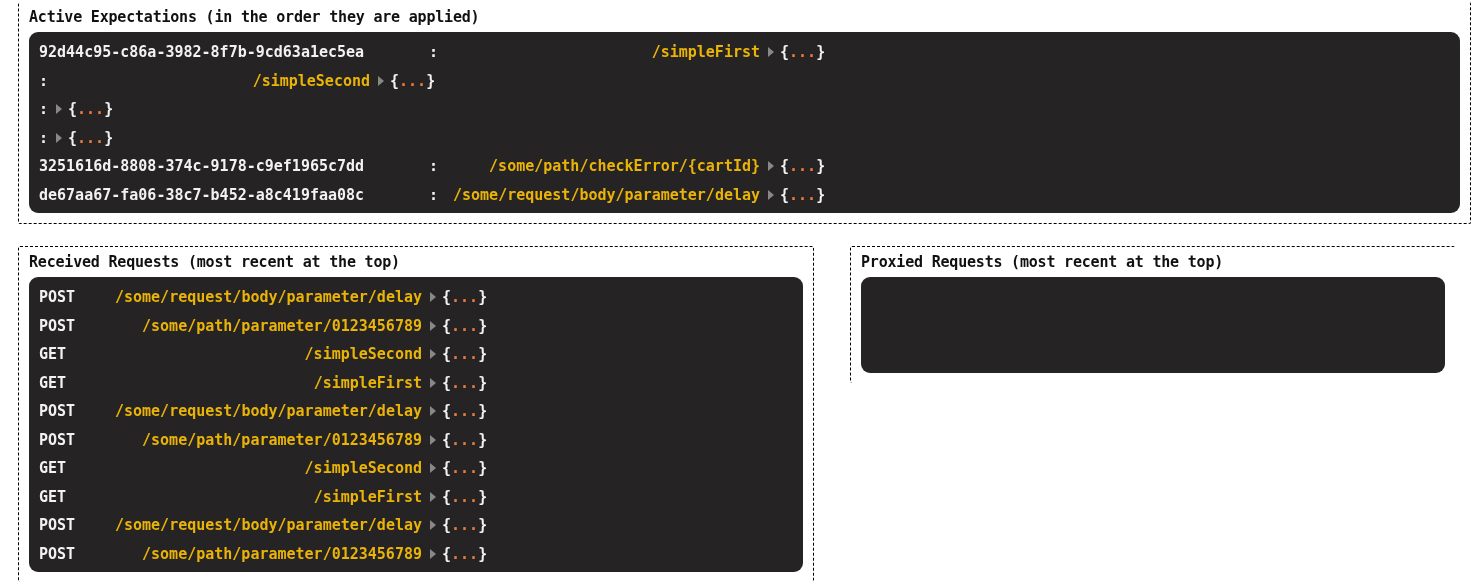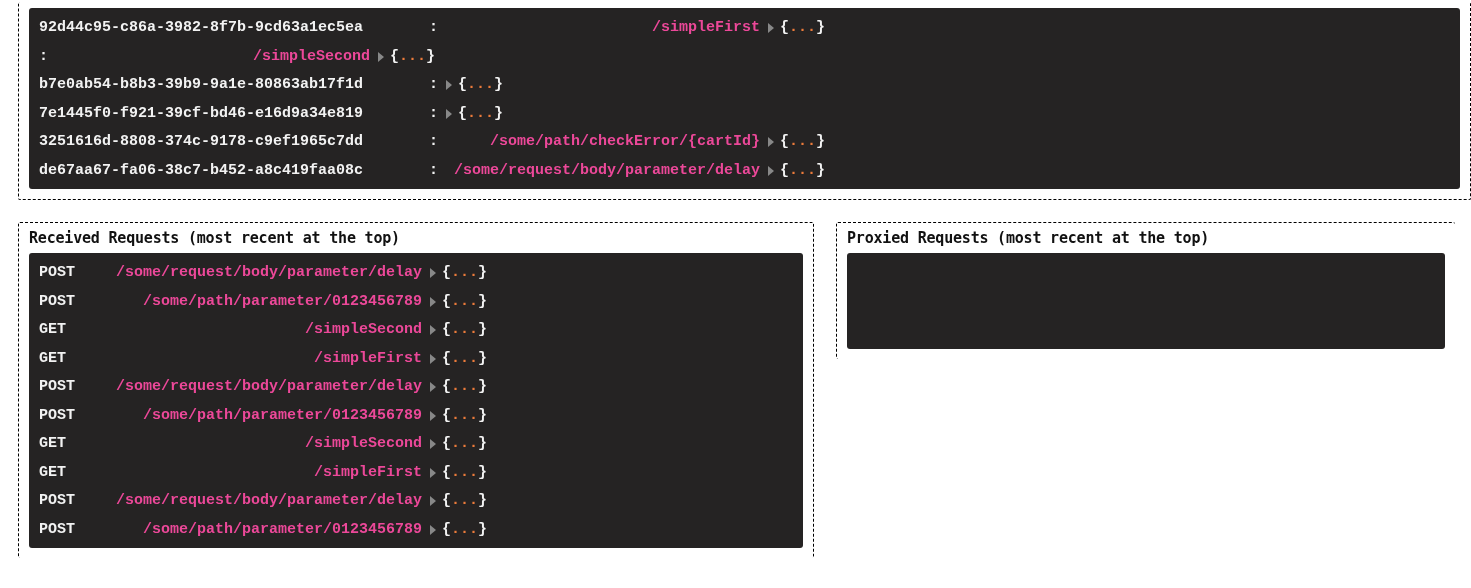--- a/index.html
+++ b/index.html
@@ -18,35 +18,34 @@
       margin: 2px 0 0 18px;
     }
     .panel-title {
       font-weight: 700;
       margin-bottom: 6px;
       letter-spacing: -0.2px;
     }
     .dark-box {
       background: #252323;
       color: #f2f2f2;
-      border-radius: 3px;
+      border-radius: 9px;
       padding: 6px 10px 4px 10px;
       line-height: 1.9;
-      font-family: Liberation Mono, monospace;
     }
     .row {
       display: flex;
       align-items: center;
       white-space: pre;
     }
     .col-left {
       color: #f2f2f2;
     }
     .col-path {
-      color: #ec4899;
+      color: #eab308;
     }
     .arrow {
       display: inline-block;
       width: 0;
       height: 0;
       border-top: 5px solid transparent;
       border-bottom: 5px solid transparent;
       border-left: 6px solid #888;
       margin: 0 6px 0 8px;
       vertical-align: middle;
@@ -65,40 +64,41 @@
     
     .exp-id { display: inline-block; width: 390px; }
     .exp-path { display: inline-block; width: 322px; text-align: right; }
 
     
     .req-method { display: inline-block; width: 48px; }
     .req-path { display: inline-block; width: 335px; text-align: right; }
 
     .two-col {
       display: flex;
-      gap: 22px;
+      gap: 36px;
       margin-top: 20px;
       margin-left: 18px;
       align-items: flex-start;
     }
     .left-col { flex: 0 0 796px; }
     .right-col { flex: 1; margin-right: 16px; }
     .two-col .panel { margin-left: 0; }
     .right-col .panel { border-right: none; margin-right: 0; }
     .proxied-box { min-height: 96px; }
   </style>
 </head>
 <body>
 
 <div class="panel" style="border-top:none;">
+  <div class="panel-title">Active Expectations (in the order they are applied)</div>
   <div class="dark-box" id="exp-box">
       <div class="row"><span class="exp-id col-left">92d44c95-c86a-3982-8f7b-9cd63a1ec5ea</span><span class="colon">:</span><span class="exp-path col-path">/simpleFirst</span><span class="arrow"></span><span class="brace">{</span><span class="dots">...</span><span class="brace">}</span></div>
       <div class="row"><span class="colon">:</span><span class="exp-path col-path">/simpleSecond</span><span class="arrow"></span><span class="brace">{</span><span class="dots">...</span><span class="brace">}</span></div>
-      <div class="row"><span class="exp-id col-left">b7e0ab54-b8b3-39b9-9a1e-80863ab17f1d</span><span class="colon">:</span><span class="arrow"></span><span class="brace">{</span><span class="dots">...</span><span class="brace">}</span></div>
-      <div class="row"><span class="exp-id col-left">7e1445f0-f921-39cf-bd46-e16d9a34e819</span><span class="colon">:</span><span class="arrow"></span><span class="brace">{</span><span class="dots">...</span><span class="brace">}</span></div>
+      <div class="row"><span class="colon">:</span><span class="arrow"></span><span class="brace">{</span><span class="dots">...</span><span class="brace">}</span></div>
+      <div class="row"><span class="colon">:</span><span class="arrow"></span><span class="brace">{</span><span class="dots">...</span><span class="brace">}</span></div>
       <div class="row"><span class="exp-id col-left">3251616d-8808-374c-9178-c9ef1965c7dd</span><span class="colon">:</span><span class="exp-path col-path">/some/path/checkError/{cartId}</span><span class="arrow"></span><span class="brace">{</span><span class="dots">...</span><span class="brace">}</span></div>
       <div class="row"><span class="exp-id col-left">de67aa67-fa06-38c7-b452-a8c419faa08c</span><span class="colon">:</span><span class="exp-path col-path">/some/request/body/parameter/delay</span><span class="arrow"></span><span class="brace">{</span><span class="dots">...</span><span class="brace">}</span></div>
     </div>
 </div>
 
 <div class="two-col">
   <div class="left-col">
     <div class="panel" style="border-bottom:none;">
       <div class="panel-title">Received Requests (most recent at the top)</div>
       <div class="dark-box" id="recv-box">

